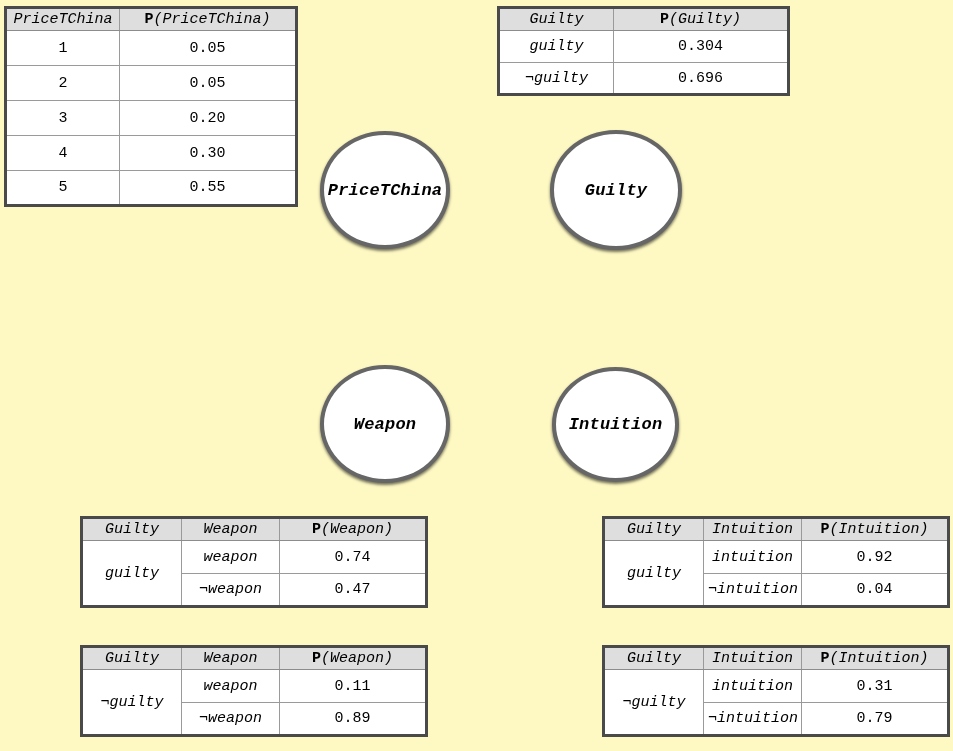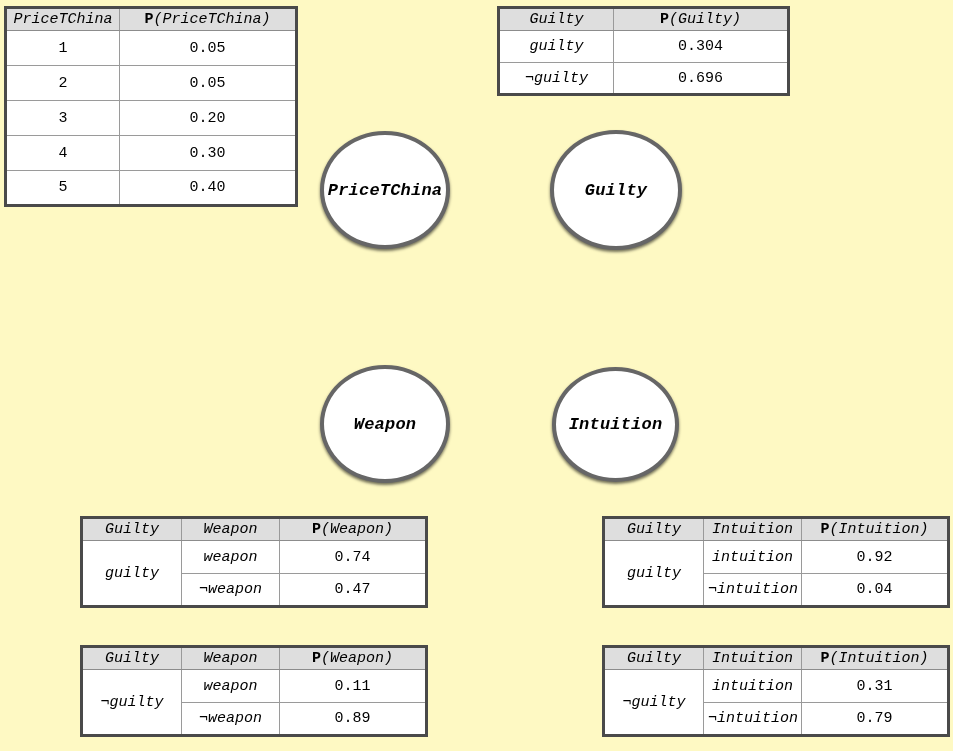--- a/index.html
+++ b/index.html
@@ -113,21 +113,21 @@
       <tr style="height:35px;">
         <td class="cell-num">3</td>
         <td class="cell-num">0.20</td>
       </tr>
       <tr style="height:35px;">
         <td class="cell-num">4</td>
         <td class="cell-num">0.30</td>
       </tr>
       <tr style="height:35px;">
         <td class="cell-num">5</td>
-        <td class="cell-num">0.40</td>
+        <td class="cell-num">0.55</td>
       </tr>
     </tbody>
   </table>
 
   <table class="cpt" style="left:497px; top:6px; width:293px;">
     <thead>
       <tr>
         <th style="width:115px;">Guilty</th>
         <th class="prob-head">
           <b>P</b><i>(Guilty)</i>

